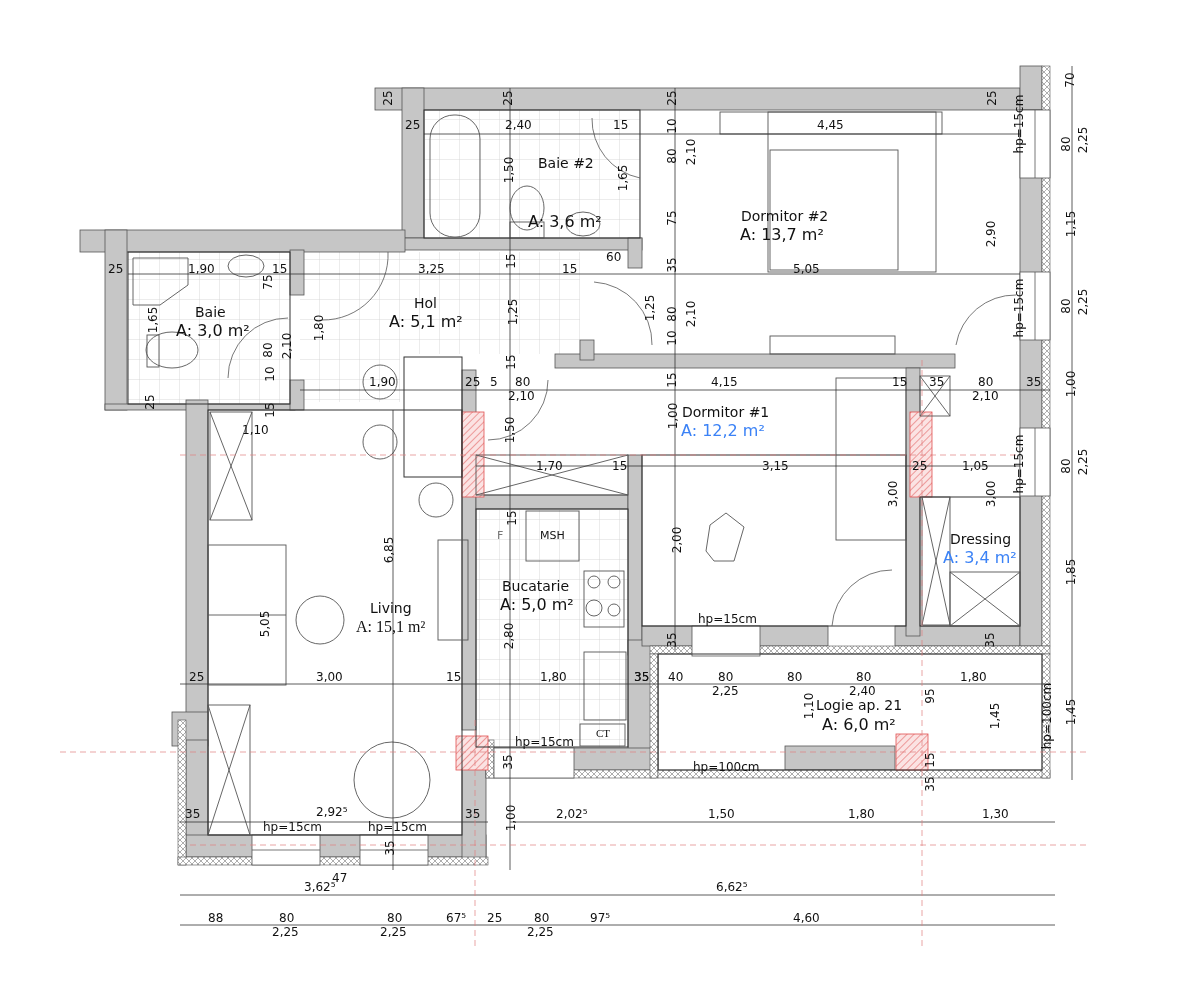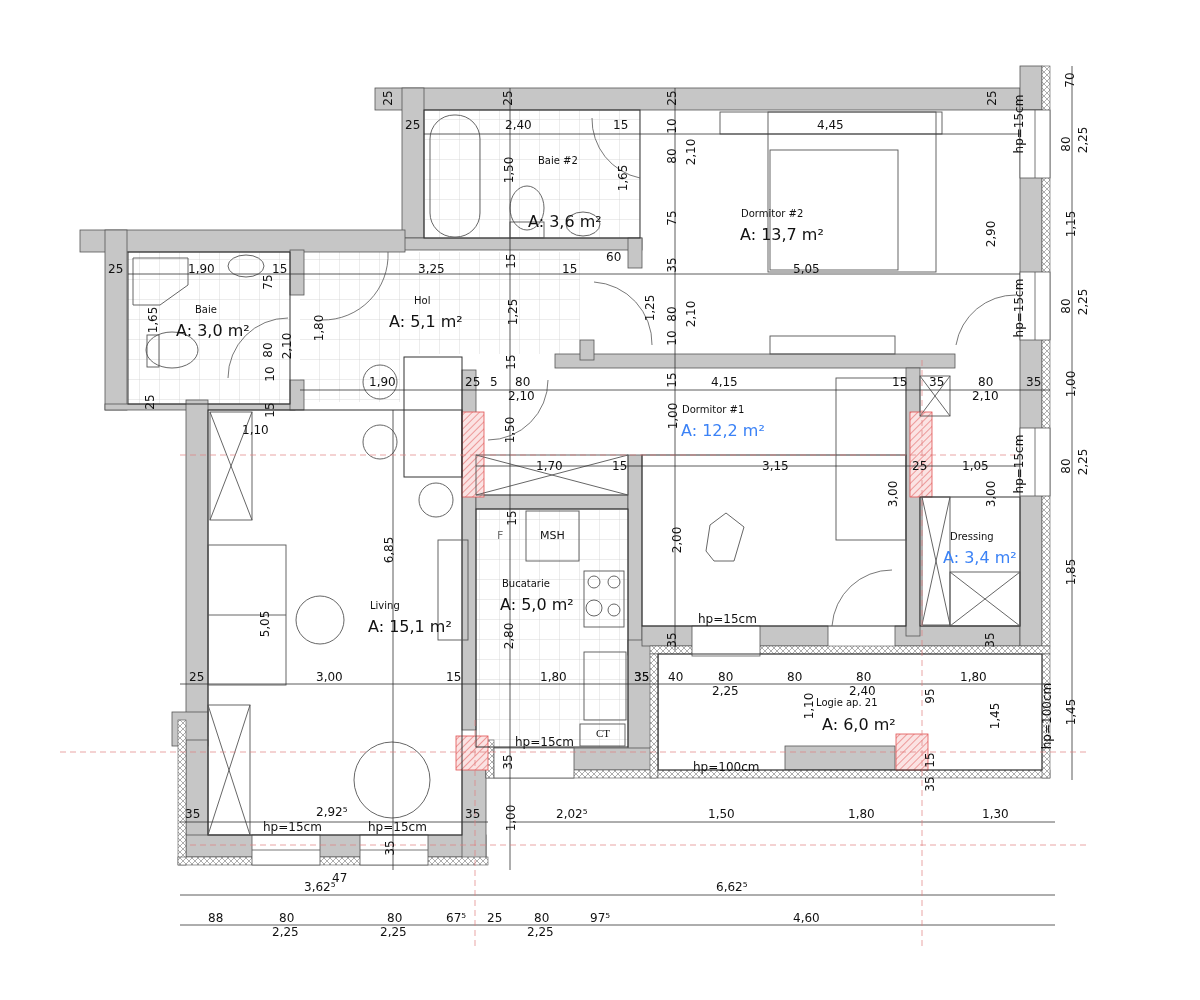--- a/index.html
+++ b/index.html
@@ -1,19 +1,19 @@
 <!DOCTYPE html>
 <html><head>
 <meta charset="utf-8">
 <style>
   html, body { margin:0; padding:0; background:#ffffff; }
   body { width:1200px; height:1000px; position:relative; overflow:hidden; font-family:"DejaVu Sans", sans-serif; }
   #plan { position:absolute; left:0; top:0; width:1200px; height:1000px; }
   .lbl { position:absolute; color:#111; font-family:"DejaVu Sans", sans-serif; white-space:nowrap; line-height:1; }
-  .room-name { font-size:10px; }
+  .room-name { font-size:14px; }
   .room-area { font-size:16px; text-align:center; }
   .room-area.gray { color:#3b82f6; }
   .dim { font-size:12px; color:#111; font-family:"DejaVu Sans", sans-serif; }
   .dim.v { transform:rotate(-90deg); transform-origin:center center; }
   .note { font-size:12px; }
   .small { font-size:11px; }
 </style>
 </head>
 <body>
 
@@ -227,21 +227,21 @@
 <div class="lbl room-name" style="left:414px;top:296px;">Hol</div>
 <div class="lbl room-area" style="left:389px;top:314px;">A: 5,1 m²</div>
 
 <div class="lbl room-name" style="left:682px;top:405px;">Dormitor #1</div>
 <div class="lbl room-area gray" style="left:681px;top:423px;">A: 12,2 m²</div>
 
 <div class="lbl room-name" style="left:502px;top:579px;">Bucatarie</div>
 <div class="lbl room-area" style="left:500px;top:597px;">A: 5,0 m²</div>
 
 <div class="lbl room-name" style="left:370px;top:601px;">Living</div>
-<div class="lbl room-area" style="left:368px;top:619px;">A: 15,1 m²</div>
+<div class="lbl room-area" style="left:356px;top:619px;font-family:Liberation Serif, serif;">A: 15,1 m²</div>
 
 <div class="lbl room-name" style="left:950px;top:532px;">Dressing</div>
 <div class="lbl room-area gray" style="left:943px;top:550px;">A: 3,4 m²</div>
 
 <div class="lbl room-name" style="left:816px;top:698px;">Logie ap. 21</div>
 <div class="lbl room-area" style="left:822px;top:717px;">A: 6,0 m²</div>
 
 <div class="lbl small" style="left:540px;top:530px;">MSH</div>
 <div class="lbl small" style="left:596px;top:728px;font-family:Liberation Serif, serif;">CT</div>
 <div class="lbl small" style="left:497px;top:530px;color:#777;">F</div>

